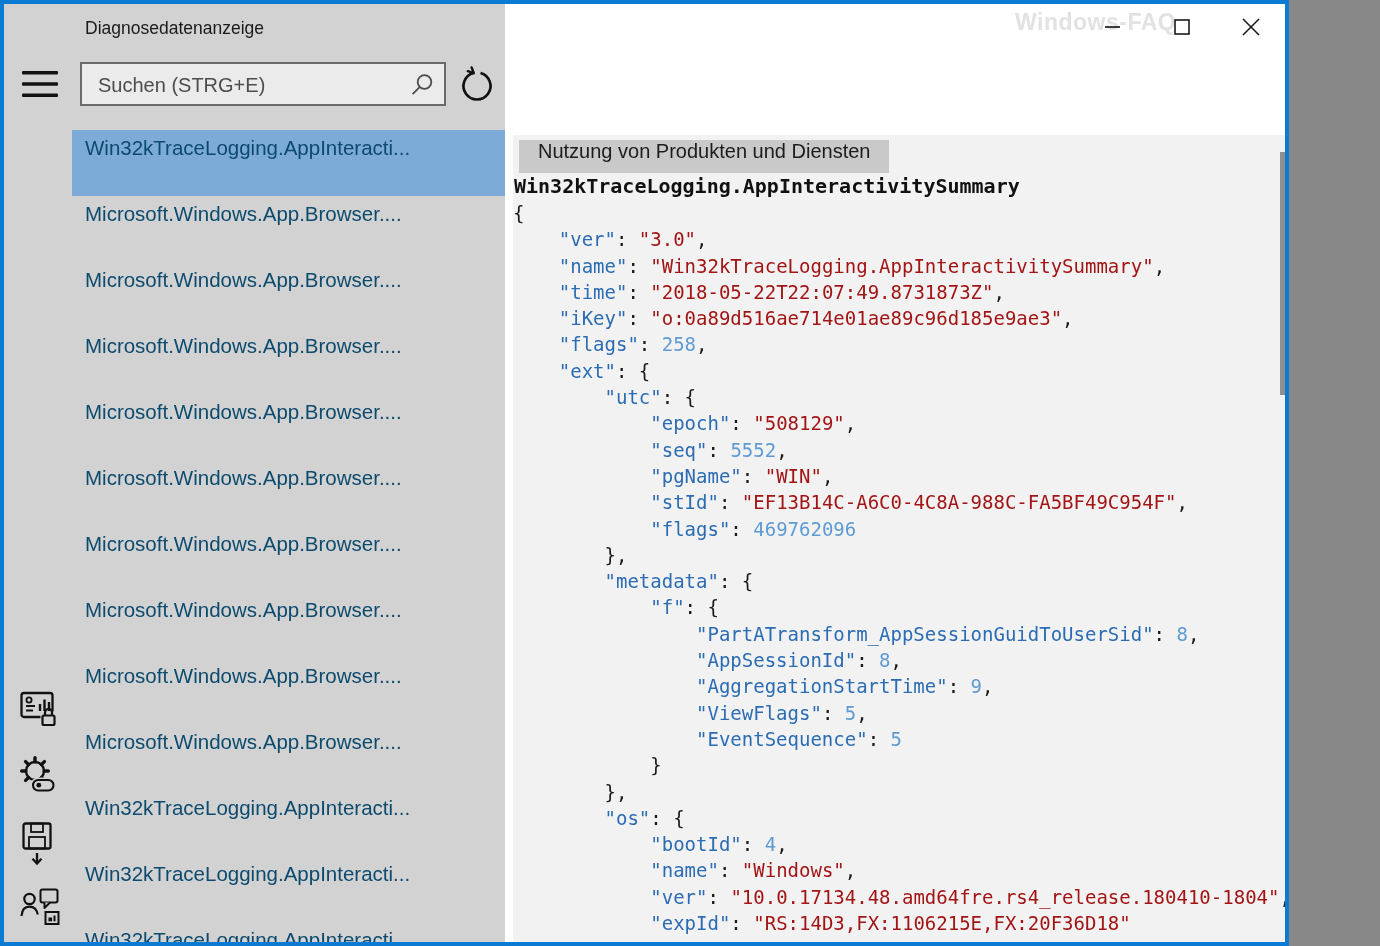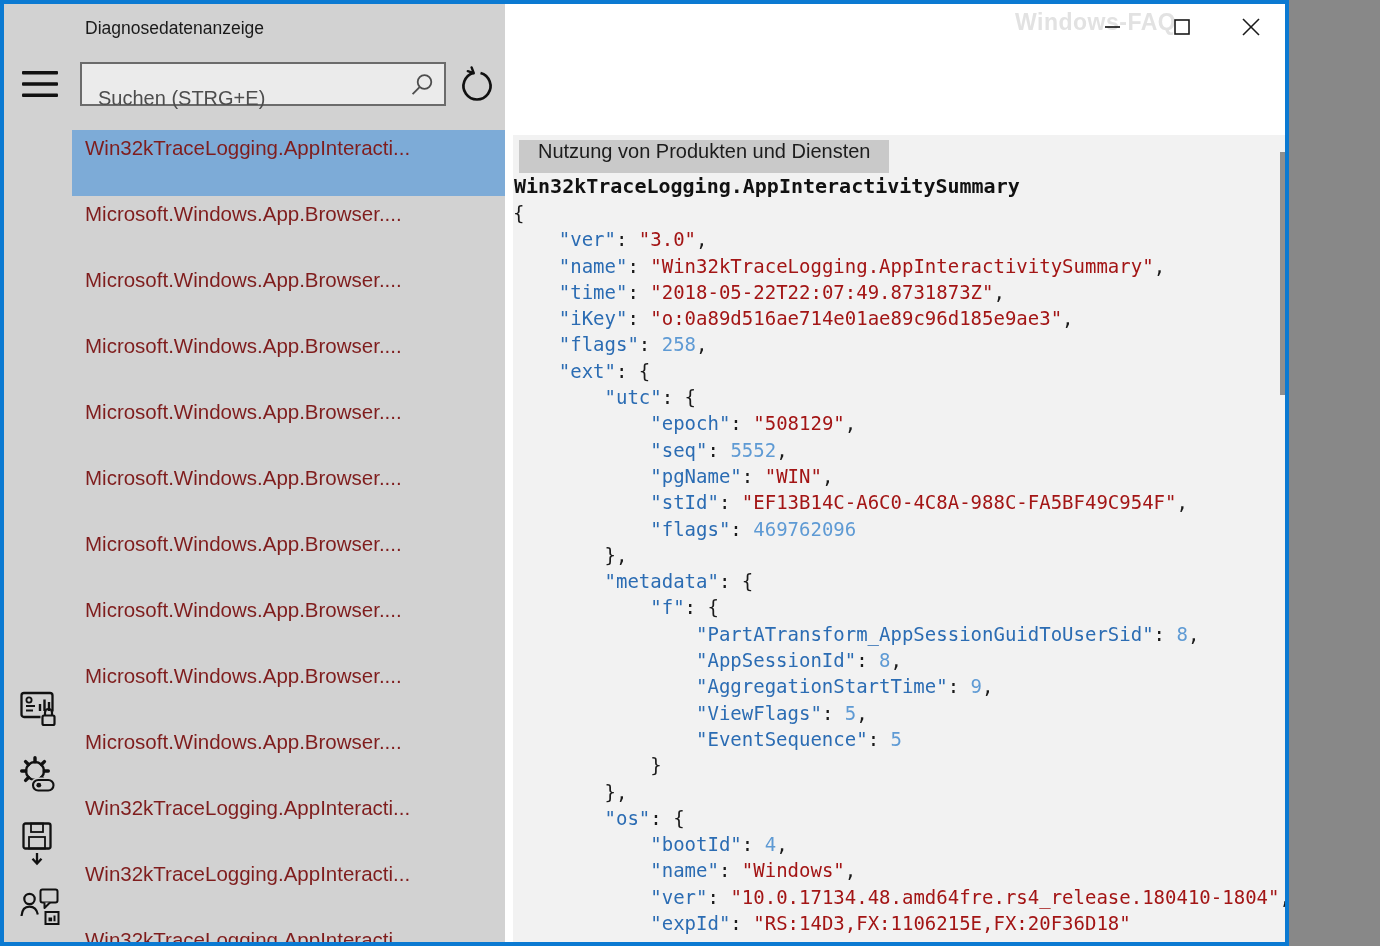--- a/index.html
+++ b/index.html
@@ -6,28 +6,28 @@
   body{font-family:"Liberation Sans",sans-serif;background:#888;}
   .screen{position:relative;width:1289px;height:946px;box-sizing:border-box;
     border:4px solid var(--accent_border,#0b7ad2);background:#fff;overflow:hidden;}
 
   
   .sidebar{position:absolute;left:0;top:0;bottom:0;width:501px;background:var(--sidebar_bg,#d2d2d2);overflow:hidden;}
   .app-title{position:absolute;left:81px;top:14px;font-size:17.5px;color:#1a1a1a;}
   .hamburger{position:absolute;left:16px;top:64px;width:40px;height:34px;background:none;border:none;padding:2px;cursor:pointer;}
   .search-box{position:absolute;left:76px;top:58px;width:366px;height:44px;box-sizing:border-box;
     background:#ebebeb;border:2px solid #6b6b6b;}
-  .search-box input{position:absolute;left:14px;top:13px;width:300px;height:40px;border:none;background:transparent;
+  .search-box input{position:absolute;left:14px;top:0;width:300px;height:40px;border:none;background:transparent;
     font-family:"Liberation Sans",sans-serif;font-size:20px;color:#b91c1c;outline:none;}
   .search-box input::placeholder{color:#4d4d4d;opacity:1;}
   .search-glyph{position:absolute;right:10px;top:9px;}
   .refresh-btn{position:absolute;left:452px;top:61px;width:42px;height:42px;background:none;border:none;padding:0;cursor:pointer;}
 
   .event-list{position:absolute;left:68px;top:126px;right:0;bottom:0;overflow:hidden;}
-  .row{height:66px;box-sizing:border-box;padding:6px 10px 0 13px;font-size:20.5px;color:#7f1d1d;
+  .row{height:66px;box-sizing:border-box;padding:6px 10px 0 13px;font-size:20.5px;color:#0c4a6e;
     white-space:nowrap;overflow:hidden;cursor:pointer;}
   .row.selected{background:var(--selection,#7dabd7);}
 
   .rail-icon{position:absolute;background:none;border:none;padding:0;cursor:pointer;}
   .ri-privacy{left:16px;top:684px;}
   .ri-settings{left:14px;top:751px;}
   .ri-export{left:18px;top:818px;}
   .ri-feedback{left:16px;top:884px;}
 
   

